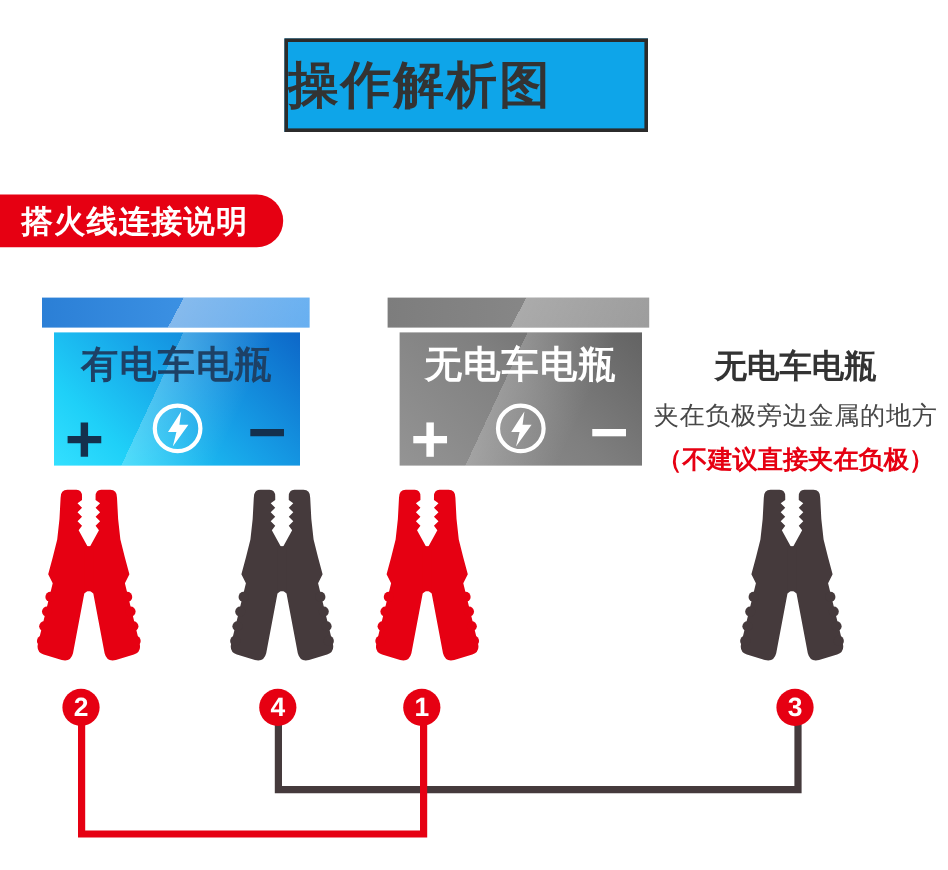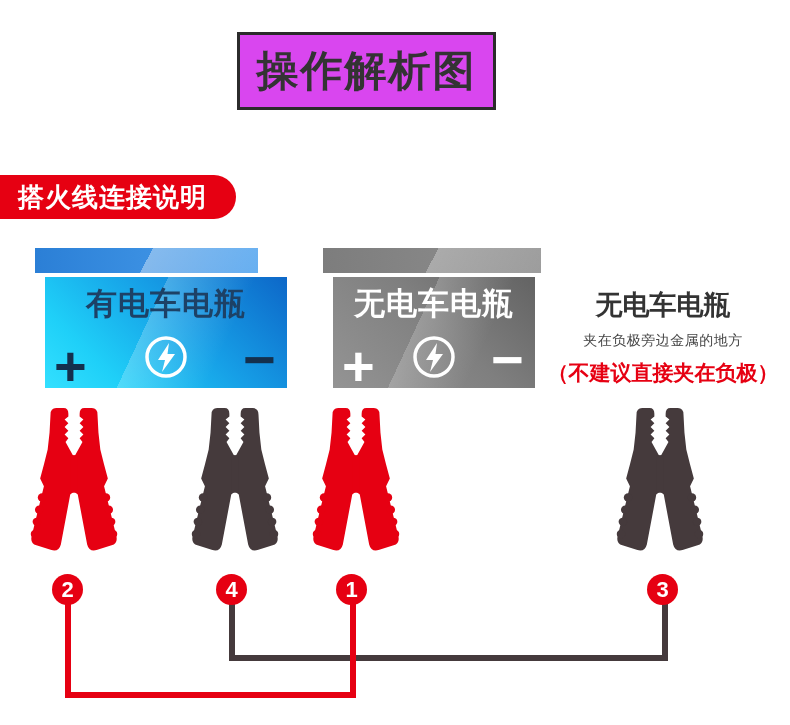--- a/index.html
+++ b/index.html
@@ -2,23 +2,23 @@
 <html><head>
 <meta charset="utf-8">
 <style>
   html,body{margin:0;padding:0;background:#ffffff;}
   .canvas{
     position:relative;width:790px;height:725px;background:#ffffff;overflow:hidden;
     font-family:"Liberation Sans","DejaVu Sans",sans-serif;
   }
   
   .title-box{
-    position:absolute;left:237px;top:32px;width:259px;height:78px;
-    border:3px solid #2b2b2b;box-sizing:border-box;background:#d946ef;
-    display:flex;align-items:center;justify-content:center;
+    position:absolute;left:237px;top:32px;width:303px;height:78px;
+    border:3px solid #2b2b2b;box-sizing:border-box;background:#0ea5e9;
+    display:flex;align-items:center;
   }
   .title-box span{font-size:42px;font-weight:bold;color:#333;letter-spacing:2px;}
   
   .banner{
     position:absolute;left:0;top:162px;width:236px;height:44px;
     border-radius:0 22px 22px 0;
     display:flex;align-items:center;box-sizing:border-box;padding-left:18px;
   }
   .banner span{font-size:26px;font-weight:bold;color:#fff;letter-spacing:1px;}
   
@@ -30,21 +30,21 @@
       linear-gradient(to right,#2b7fd6,#4aa0ee);
   }
   .lid-gray{
     left:323px;top:248px;width:218px;
     background-image:
       linear-gradient(118deg, rgba(255,255,255,0) 50%, rgba(255,255,255,.30) 50%, rgba(255,255,255,.12) 100%),
       linear-gradient(to right,#7d7d7d,#8f8f8f);
   }
   .bat-body{position:absolute;top:277px;height:111px;}
   .bat-blue{
-    left:45px;width:242px;
+    left:45px;width:205px;
     background-image:
       linear-gradient(115deg, rgba(255,255,255,0) 42%, rgba(255,255,255,.22) 42%, rgba(255,255,255,0) 72%),
       linear-gradient(225deg,#0d67c8 0%,#169ee6 42%,#1fd0f8 78%,#33e0ff 100%);
   }
   .bat-gray{
     left:333px;width:202px;
     background-image:
       linear-gradient(115deg, rgba(255,255,255,0) 42%, rgba(255,255,255,.20) 42%, rgba(255,255,255,0) 72%),
       linear-gradient(225deg,#636363 0%,#7f7f7f 45%,#949494 100%);
   }
@@ -53,21 +53,21 @@
   .bat-gray .bat-label{color:#ffffff;}
   .bolt{position:absolute;left:50%;top:56px;transform:translateX(-50%);width:48px;height:48px;color:#fff;}
   .term{position:absolute;bottom:-2px;font-size:56px;font-weight:900;line-height:.85;}
   .term.plus{left:9px;}
   .term.minus{right:11px;bottom:4px;}
   .bat-blue .term{color:#14304d;}
   .bat-gray .term{color:#ffffff;}
   
   .note{position:absolute;left:538px;top:287px;width:250px;text-align:center;}
   .note-heading{font-size:27px;font-weight:900;color:#333;margin:0 0 9px 0;}
-  .note-line1{font-size:14px;color:#474747;margin:0 0 9px 0;letter-spacing:.5px;}
+  .note-line1{font-size:21px;color:#474747;margin:0 0 9px 0;letter-spacing:.5px;}
   .note-line2{font-size:21px;font-weight:bold;margin:0;font-family:Liberation Serif, serif;}
   
   .clamp{position:absolute;top:406px;width:94px;height:149px;}
   .clamp-1{left:27px;} .clamp-2{left:188px;} .clamp-3{left:309px;} .clamp-4{left:613px;}
   
   .cables{position:absolute;left:0;top:0;z-index:1;}
   .badge{
     position:absolute;top:574px;width:31px;height:31px;border-radius:50%;z-index:2;
     display:flex;align-items:center;justify-content:center;
     color:#fff;font-size:22px;font-weight:bold;
@@ -100,21 +100,21 @@
         <circle cx="24" cy="24" r="19" fill="none" stroke="currentColor" stroke-width="3.5"></circle>
         <path d="M27,10 L16,27 L23,27 L20,39 L33,21 L25.5,21 Z" fill="currentColor"></path>
       </g>
     </defs>
   </svg>
 
   <div class="title-box">
     <span>操作解析图</span>
   </div>
 
-  <div class="banner" style="background: rgb(230, 0, 18); margin-top: 13px;">
+  <div class="banner" style="background: rgb(230, 0, 18);">
     <span>搭火线连接说明</span>
   </div>
 
   <div class="lid lid-blue"></div>
   <div class="bat-body bat-blue">
     <div class="bat-label">有电车电瓶</div>
     <svg class="bolt" viewBox="0 0 48 48">
         <use href="#bolt-icon"></use>
       </svg>
     <div class="term plus">+</div>

